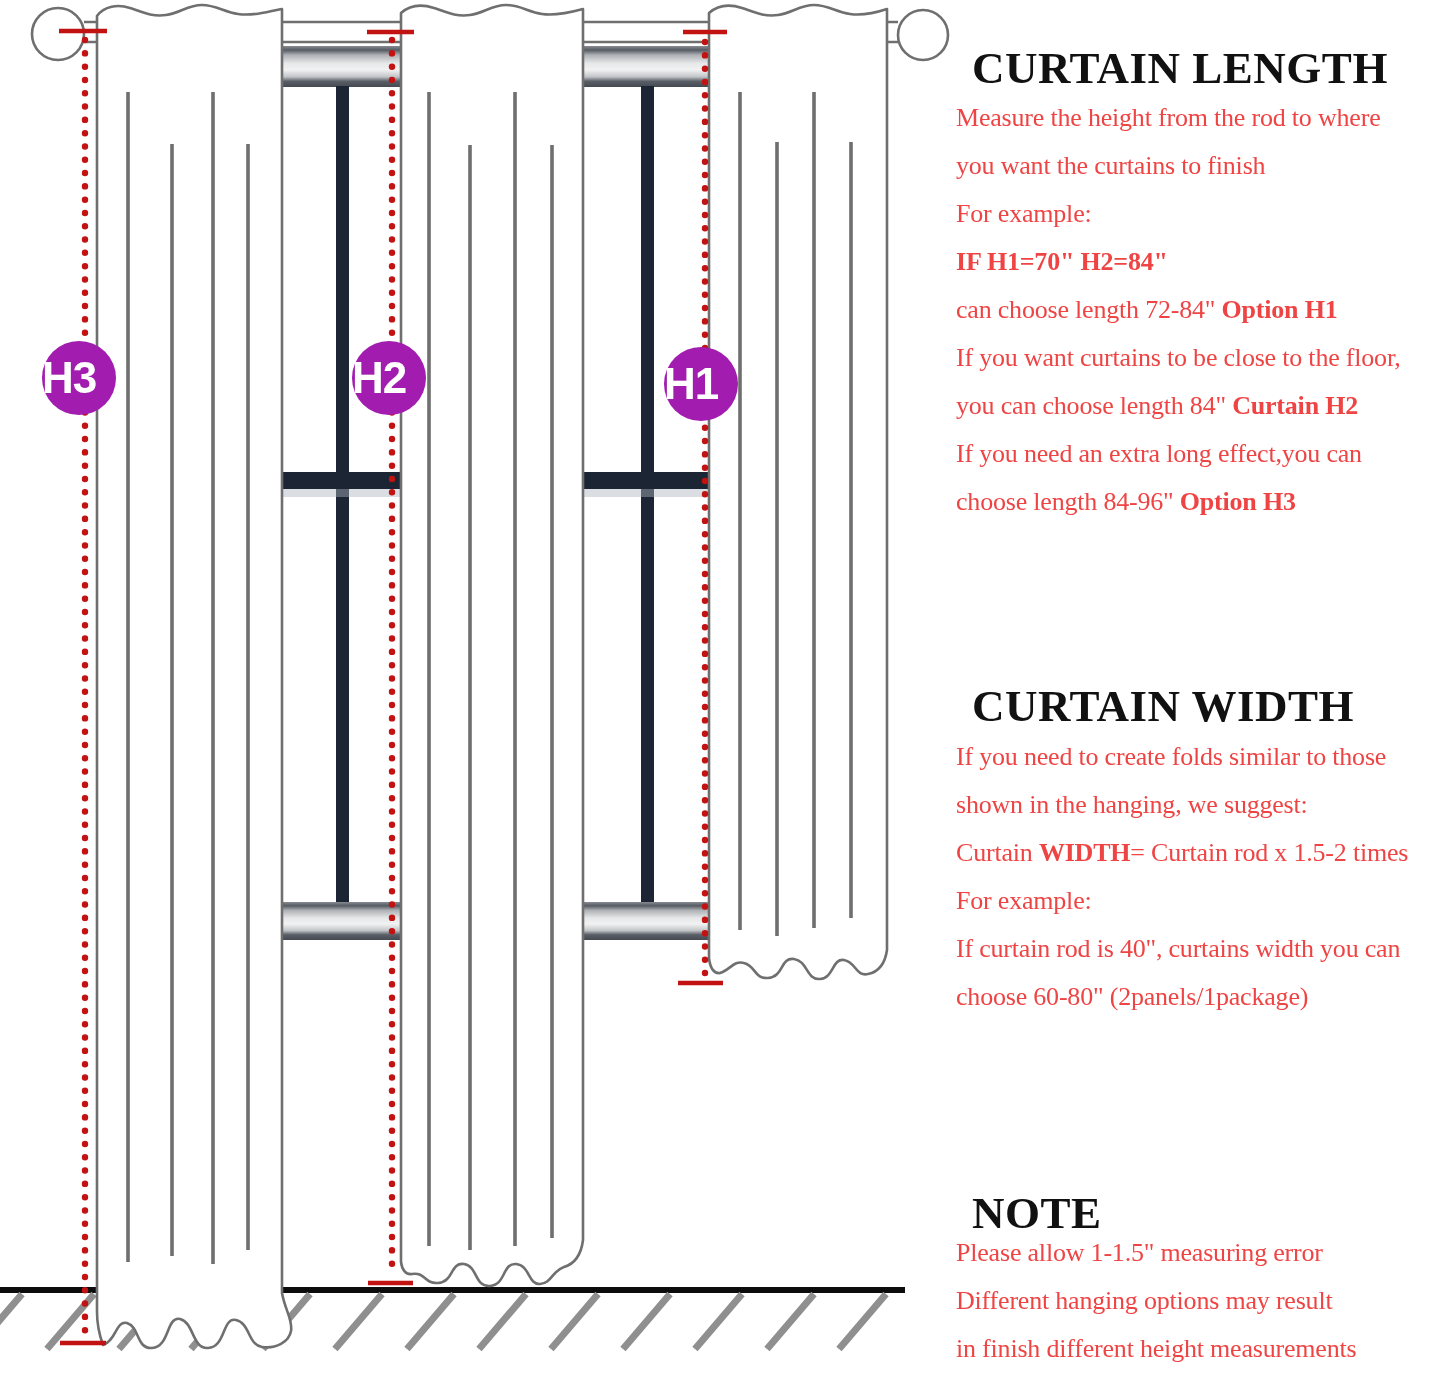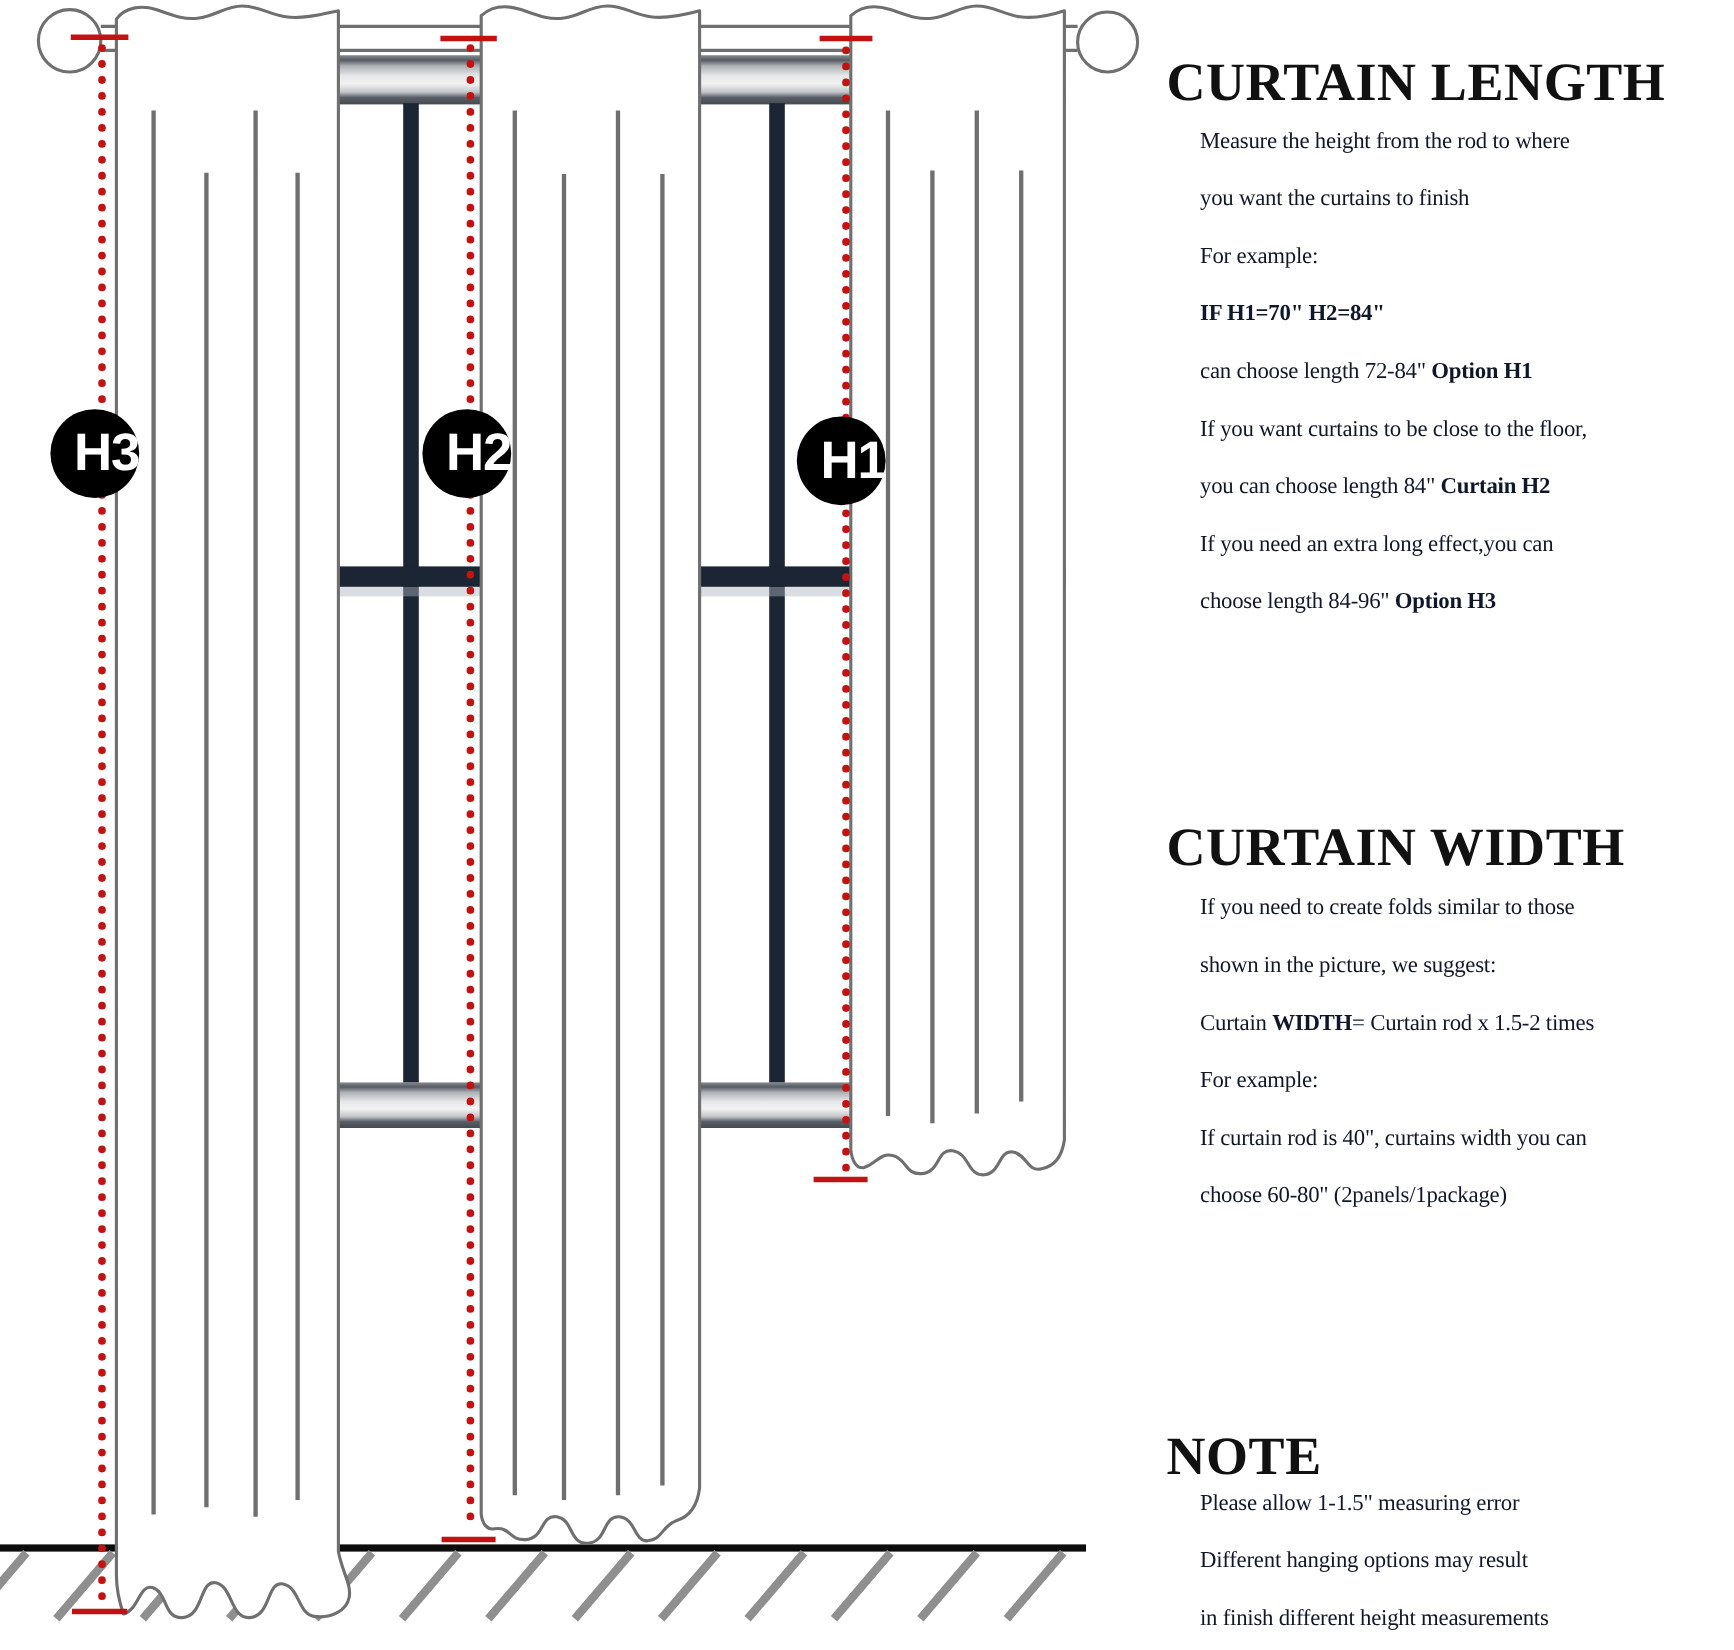--- a/index.html
+++ b/index.html
@@ -3,34 +3,34 @@
 <meta charset="utf-8">
 <style>
   html,body{margin:0;padding:0;background:#fff;}
   .stage{
     position:relative;width:1445px;height:1375px;background:#fff;overflow:hidden;
     font-family:"Liberation Serif", serif;color:#161616;
   }
   .diagram-svg{position:absolute;left:0;top:0;}
   .hlabel{
     position:absolute;width:74px;height:74px;border-radius:50%;
-    background:#000000;color:#fff;
+    background:#a21caf;color:#fff;
     font-family:"Liberation Sans", sans-serif;font-weight:bold;font-size:44px;
-    display:flex;align-items:center;justify-content:flex-end;letter-spacing:-1px;
+    display:flex;align-items:center;justify-content:flex-start;letter-spacing:-1px;
     user-select:none;
   }
   .textcol{position:absolute;left:956px;top:0;width:489px;height:1375px;}
   .sec-heading{
     position:absolute;left:0;margin:16px;
     font-family:"Liberation Serif", serif;font-weight:bold;font-size:45px;
     letter-spacing:.5px;color:#111;white-space:nowrap;
   }
   .lines{position:absolute;left:0;}
   .tline{
-    font-size:19px;line-height:48px;letter-spacing:-.2px;white-space:nowrap;color:#0f172a;margin-left:44px;
+    font-size:26px;line-height:48px;letter-spacing:-.2px;white-space:nowrap;color:#ef4444;
   }
   .tline .b{font-weight:bold;}
 </style>
 </head>
 <body>
 
 <div class="stage">
 
   <svg class="diagram-svg" width="960" height="1375" viewBox="0 0 960 1375">
     <defs>
@@ -113,21 +113,21 @@
         <div class="tline"><span>can choose length 72-84" </span><span class="b">Option H1</span></div>
         <div class="tline"><span>If you want curtains to be close to the floor,</span></div>
         <div class="tline"><span>you can choose length 84" </span><span class="b">Curtain H2</span></div>
         <div class="tline"><span>If you need an extra long effect,you can</span></div>
         <div class="tline"><span>choose length 84-96" </span><span class="b">Option H3</span></div>
       </div>
 
     <h2 class="sec-heading" style="top:664px;">CURTAIN WIDTH</h2>
     <div class="lines" style="top:733px;font-family:Liberation Serif, serif;">
         <div class="tline"><span>If you need to create folds similar to those</span></div>
-        <div class="tline"><span>shown in the picture, we suggest:</span></div>
+        <div class="tline"><span>shown in the hanging, we suggest:</span></div>
         <div class="tline"><span>Curtain </span><span class="b">WIDTH</span><span>= Curtain rod x 1.5-2 times</span></div>
         <div class="tline"><span>For example:</span></div>
         <div class="tline"><span>If curtain rod is 40", curtains width you can</span></div>
         <div class="tline"><span>choose 60-80" (2panels/1package)</span></div>
       </div>
 
     <h2 class="sec-heading" style="top:1171px;">NOTE</h2>
     <div class="lines" style="top:1229px;">
         <div class="tline"><span>Please allow 1-1.5" measuring error</span></div>
         <div class="tline"><span>Different hanging options may result</span></div>

